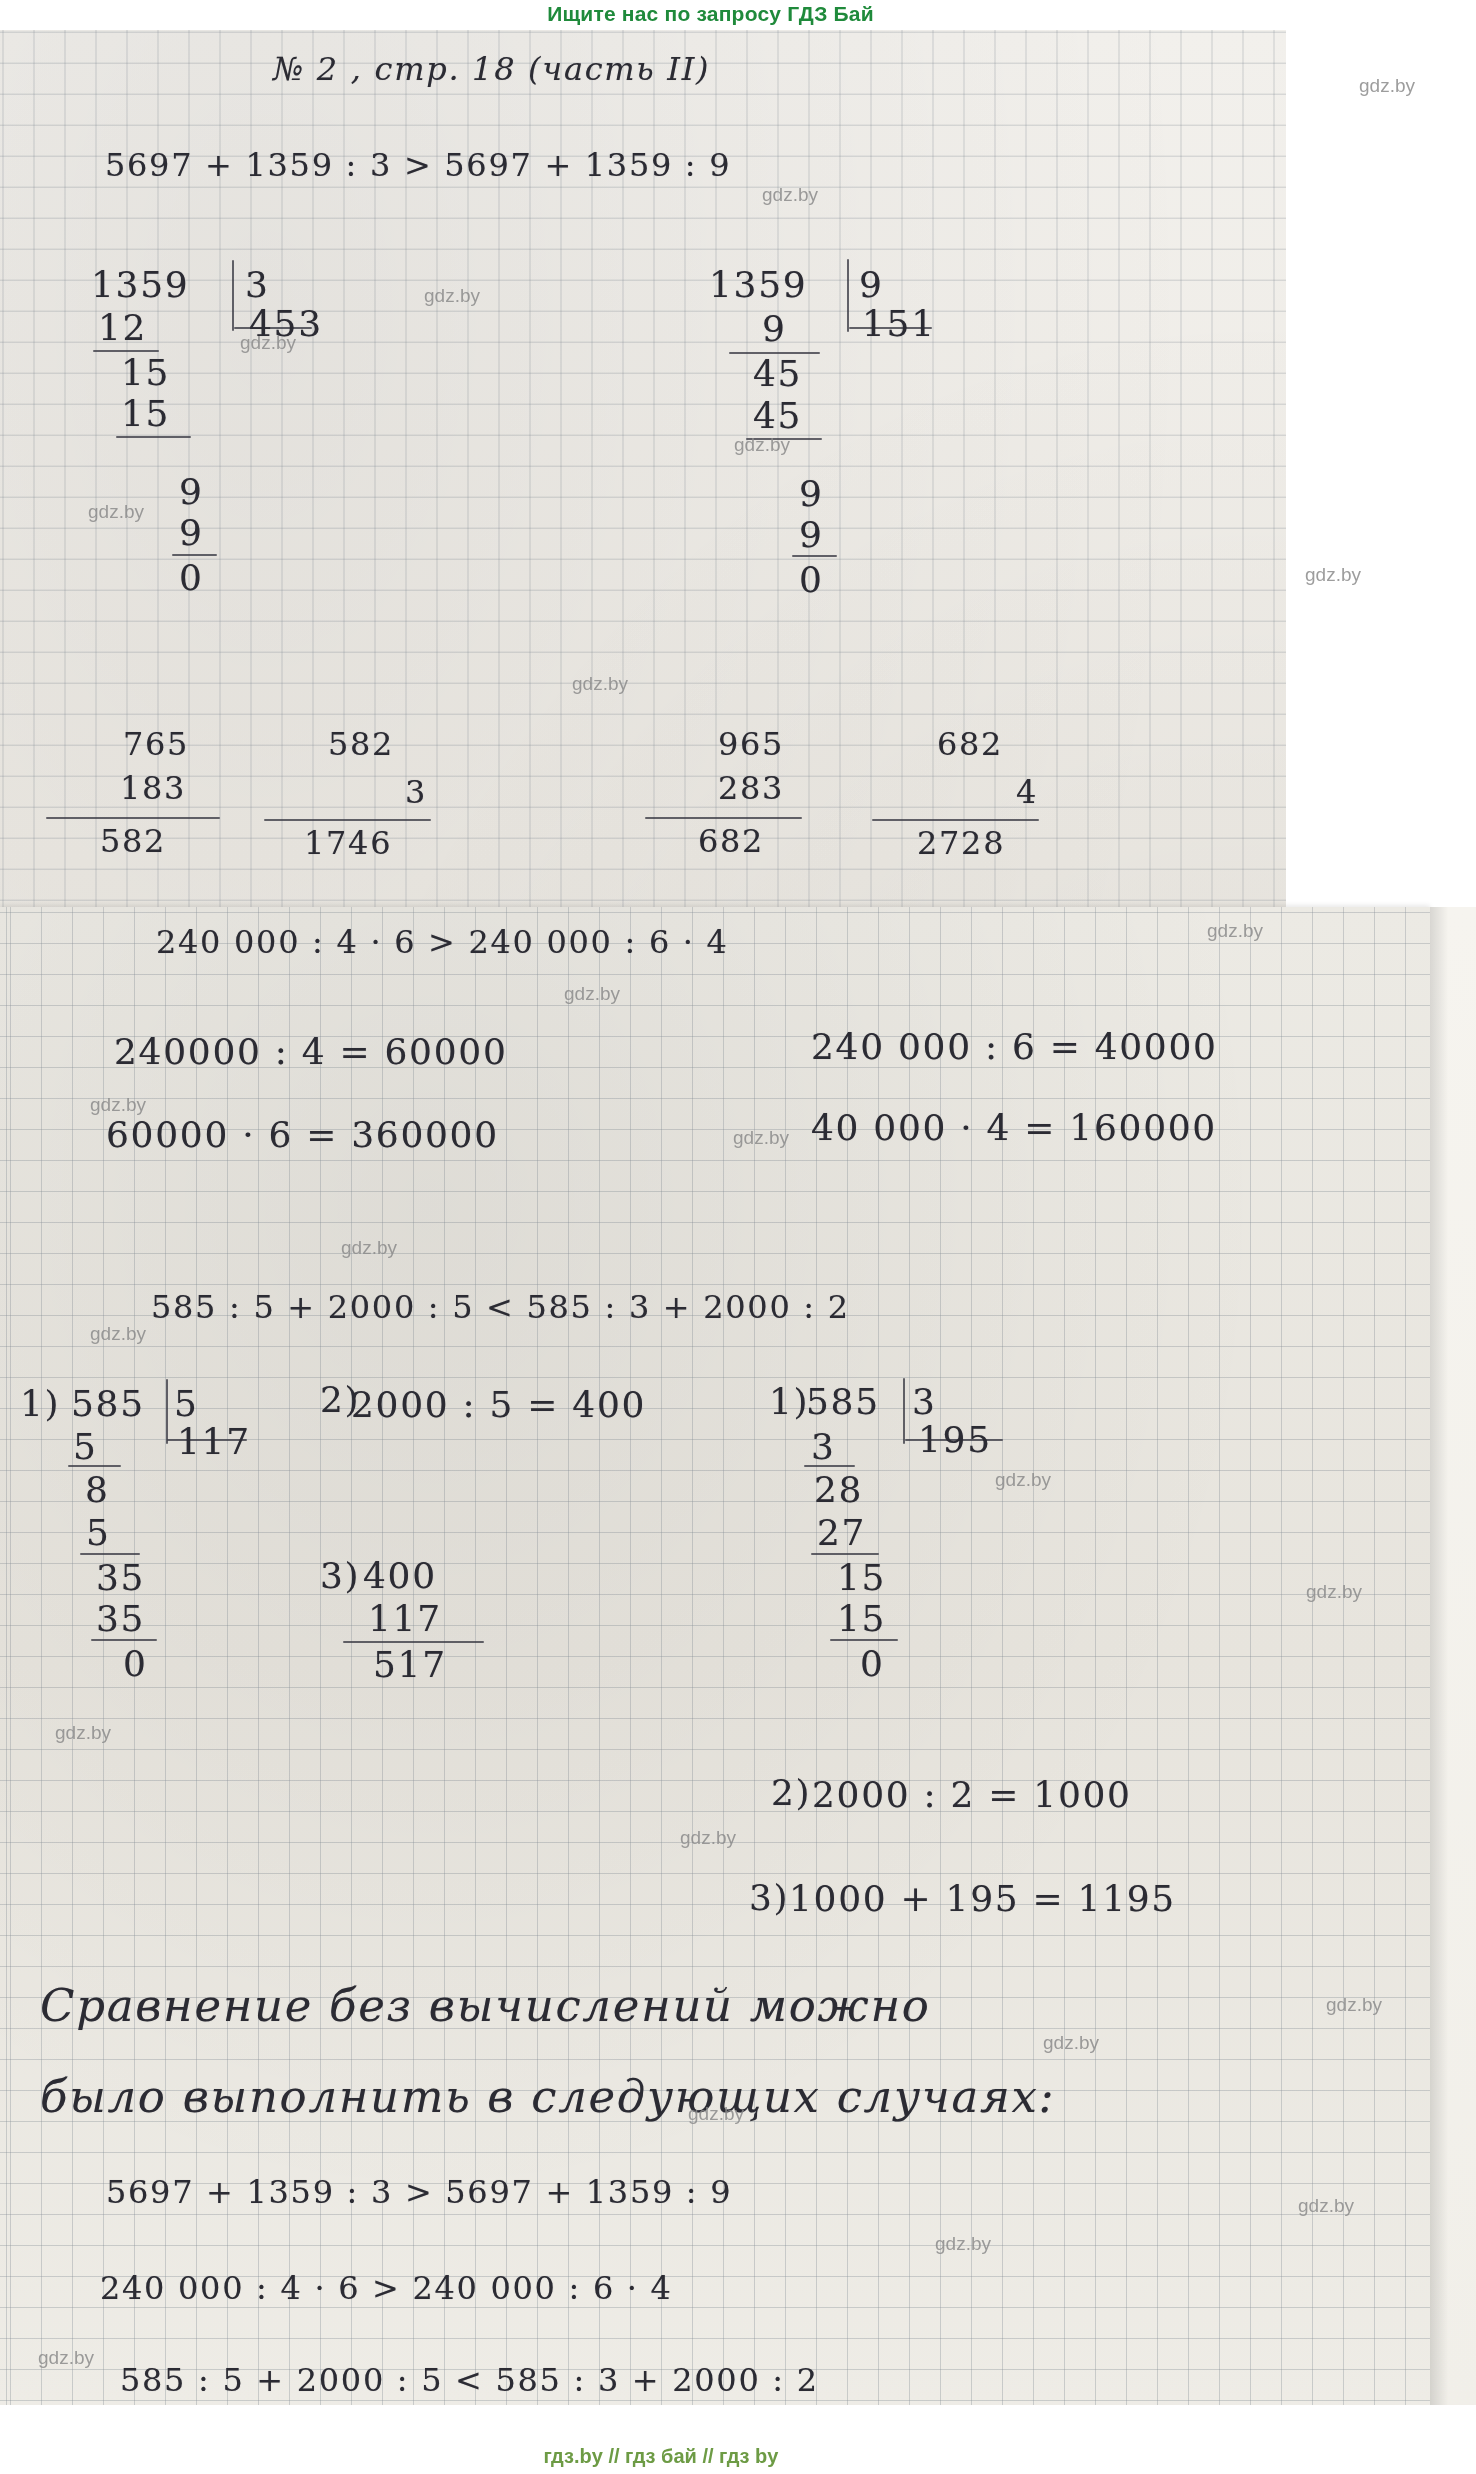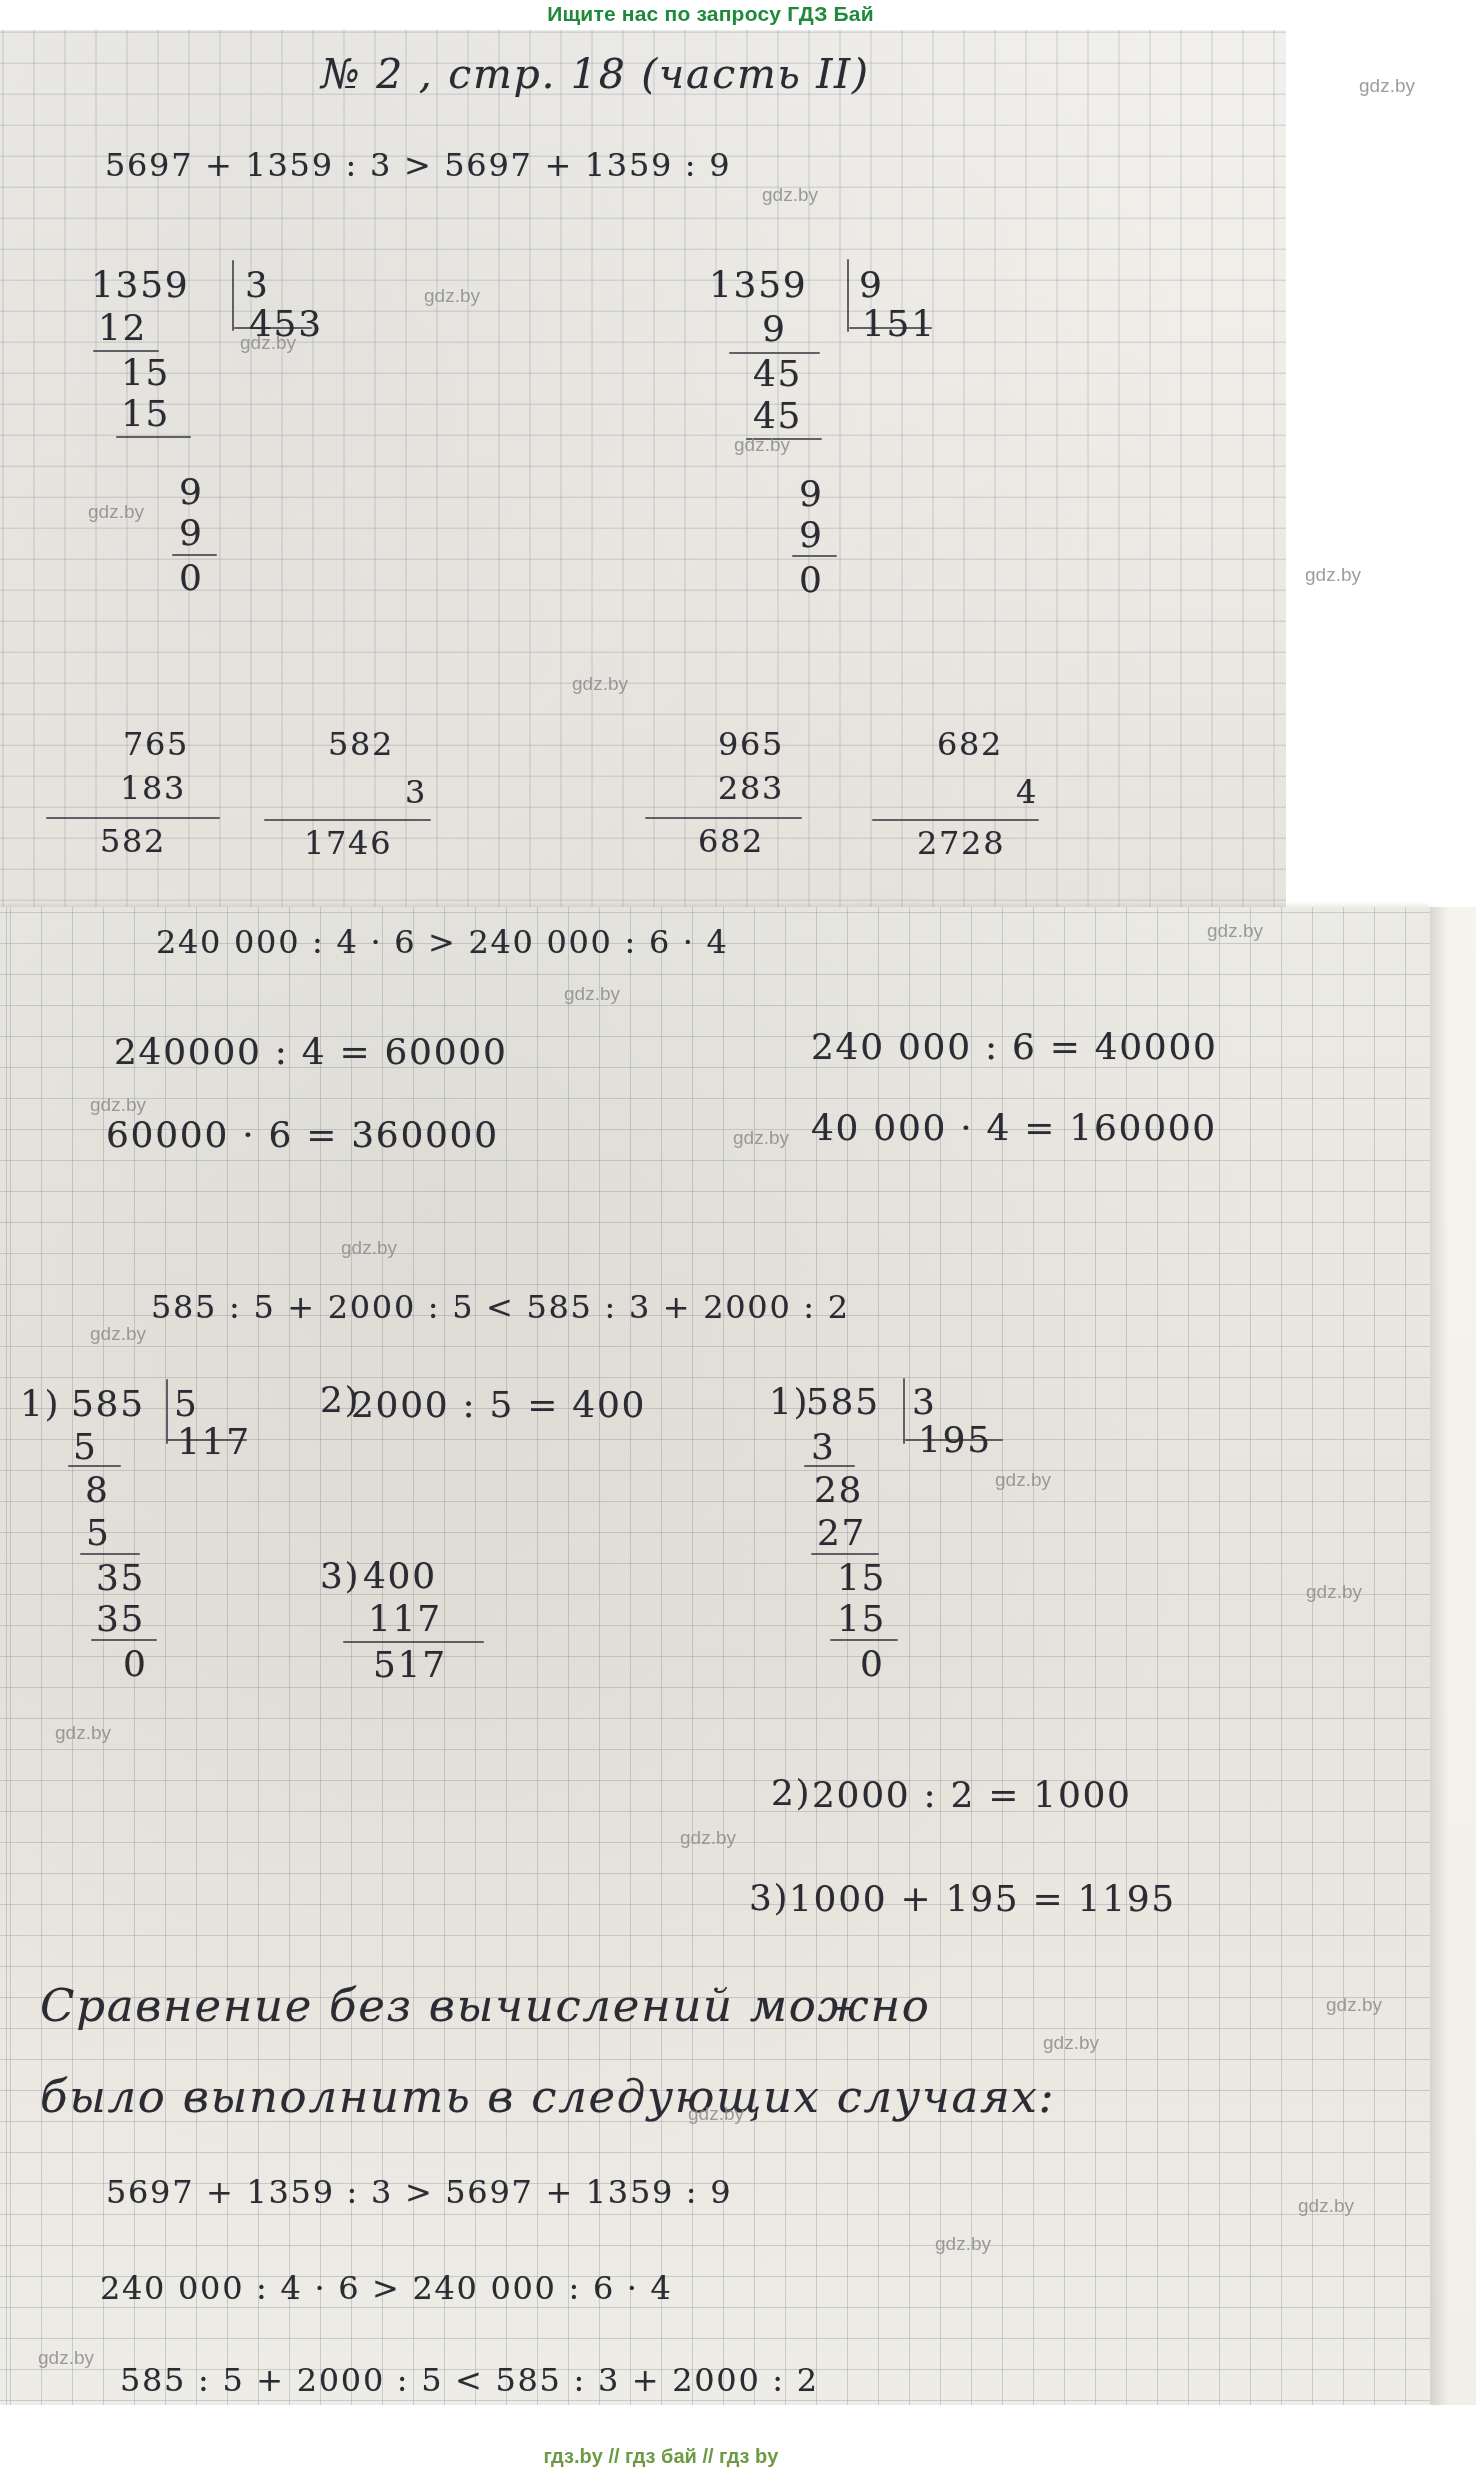--- a/index.html
+++ b/index.html
@@ -75,21 +75,21 @@
     position:absolute;
     font-family:"DejaVu Serif", serif;
     color:#2b2b33;
     white-space:pre;
     letter-spacing:1.7px;
     text-shadow:0 0 0.8px rgba(40,40,55,0.35);
   }
   .hw.it{font-style:italic;}
   .s44{font-size:36px;}
   .s46{font-size:32px;padding-left:40px;}
-  .s50{font-size:41px;margin-left:48px;}
+  .s50{font-size:32px;}
   .s54{font-size:45px;text-align:right;}
   
   .rule{
     position:absolute;
     background:#3a3a44;
     opacity:.78;
     border-radius:1.7px;
   }
   .rule.h{height:1.7px;}
   .rule.v{width:1.7px;}

